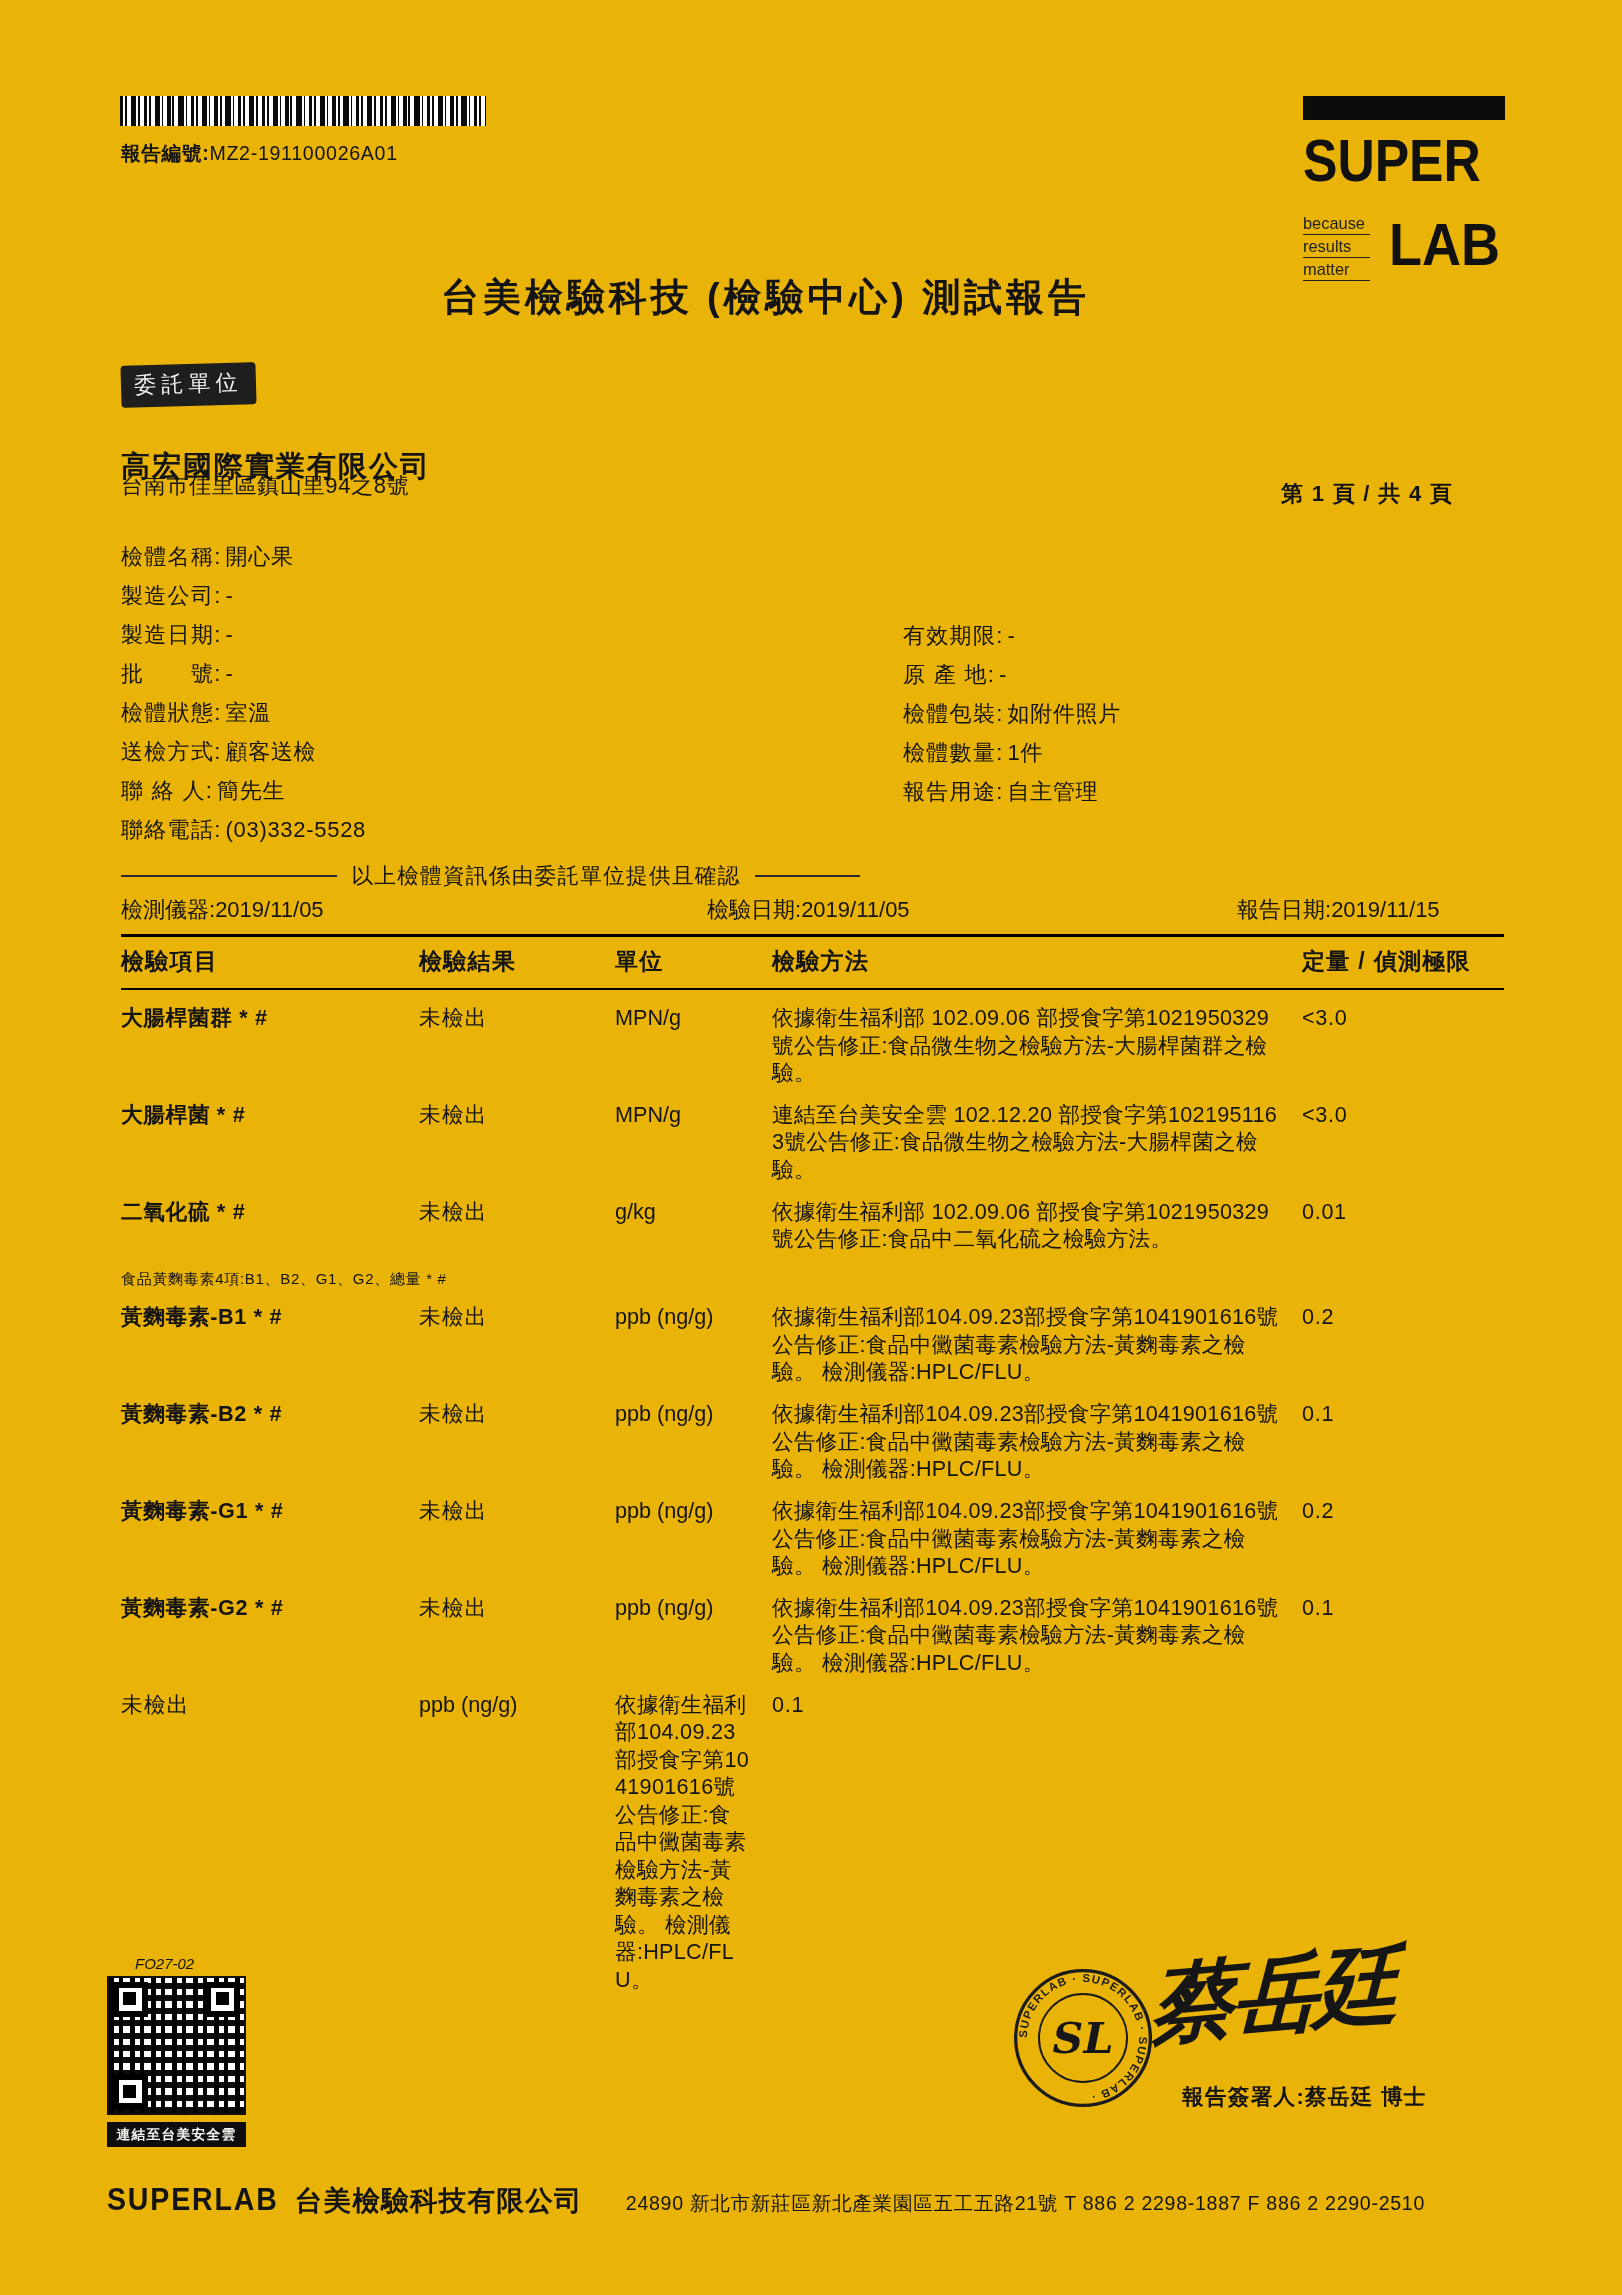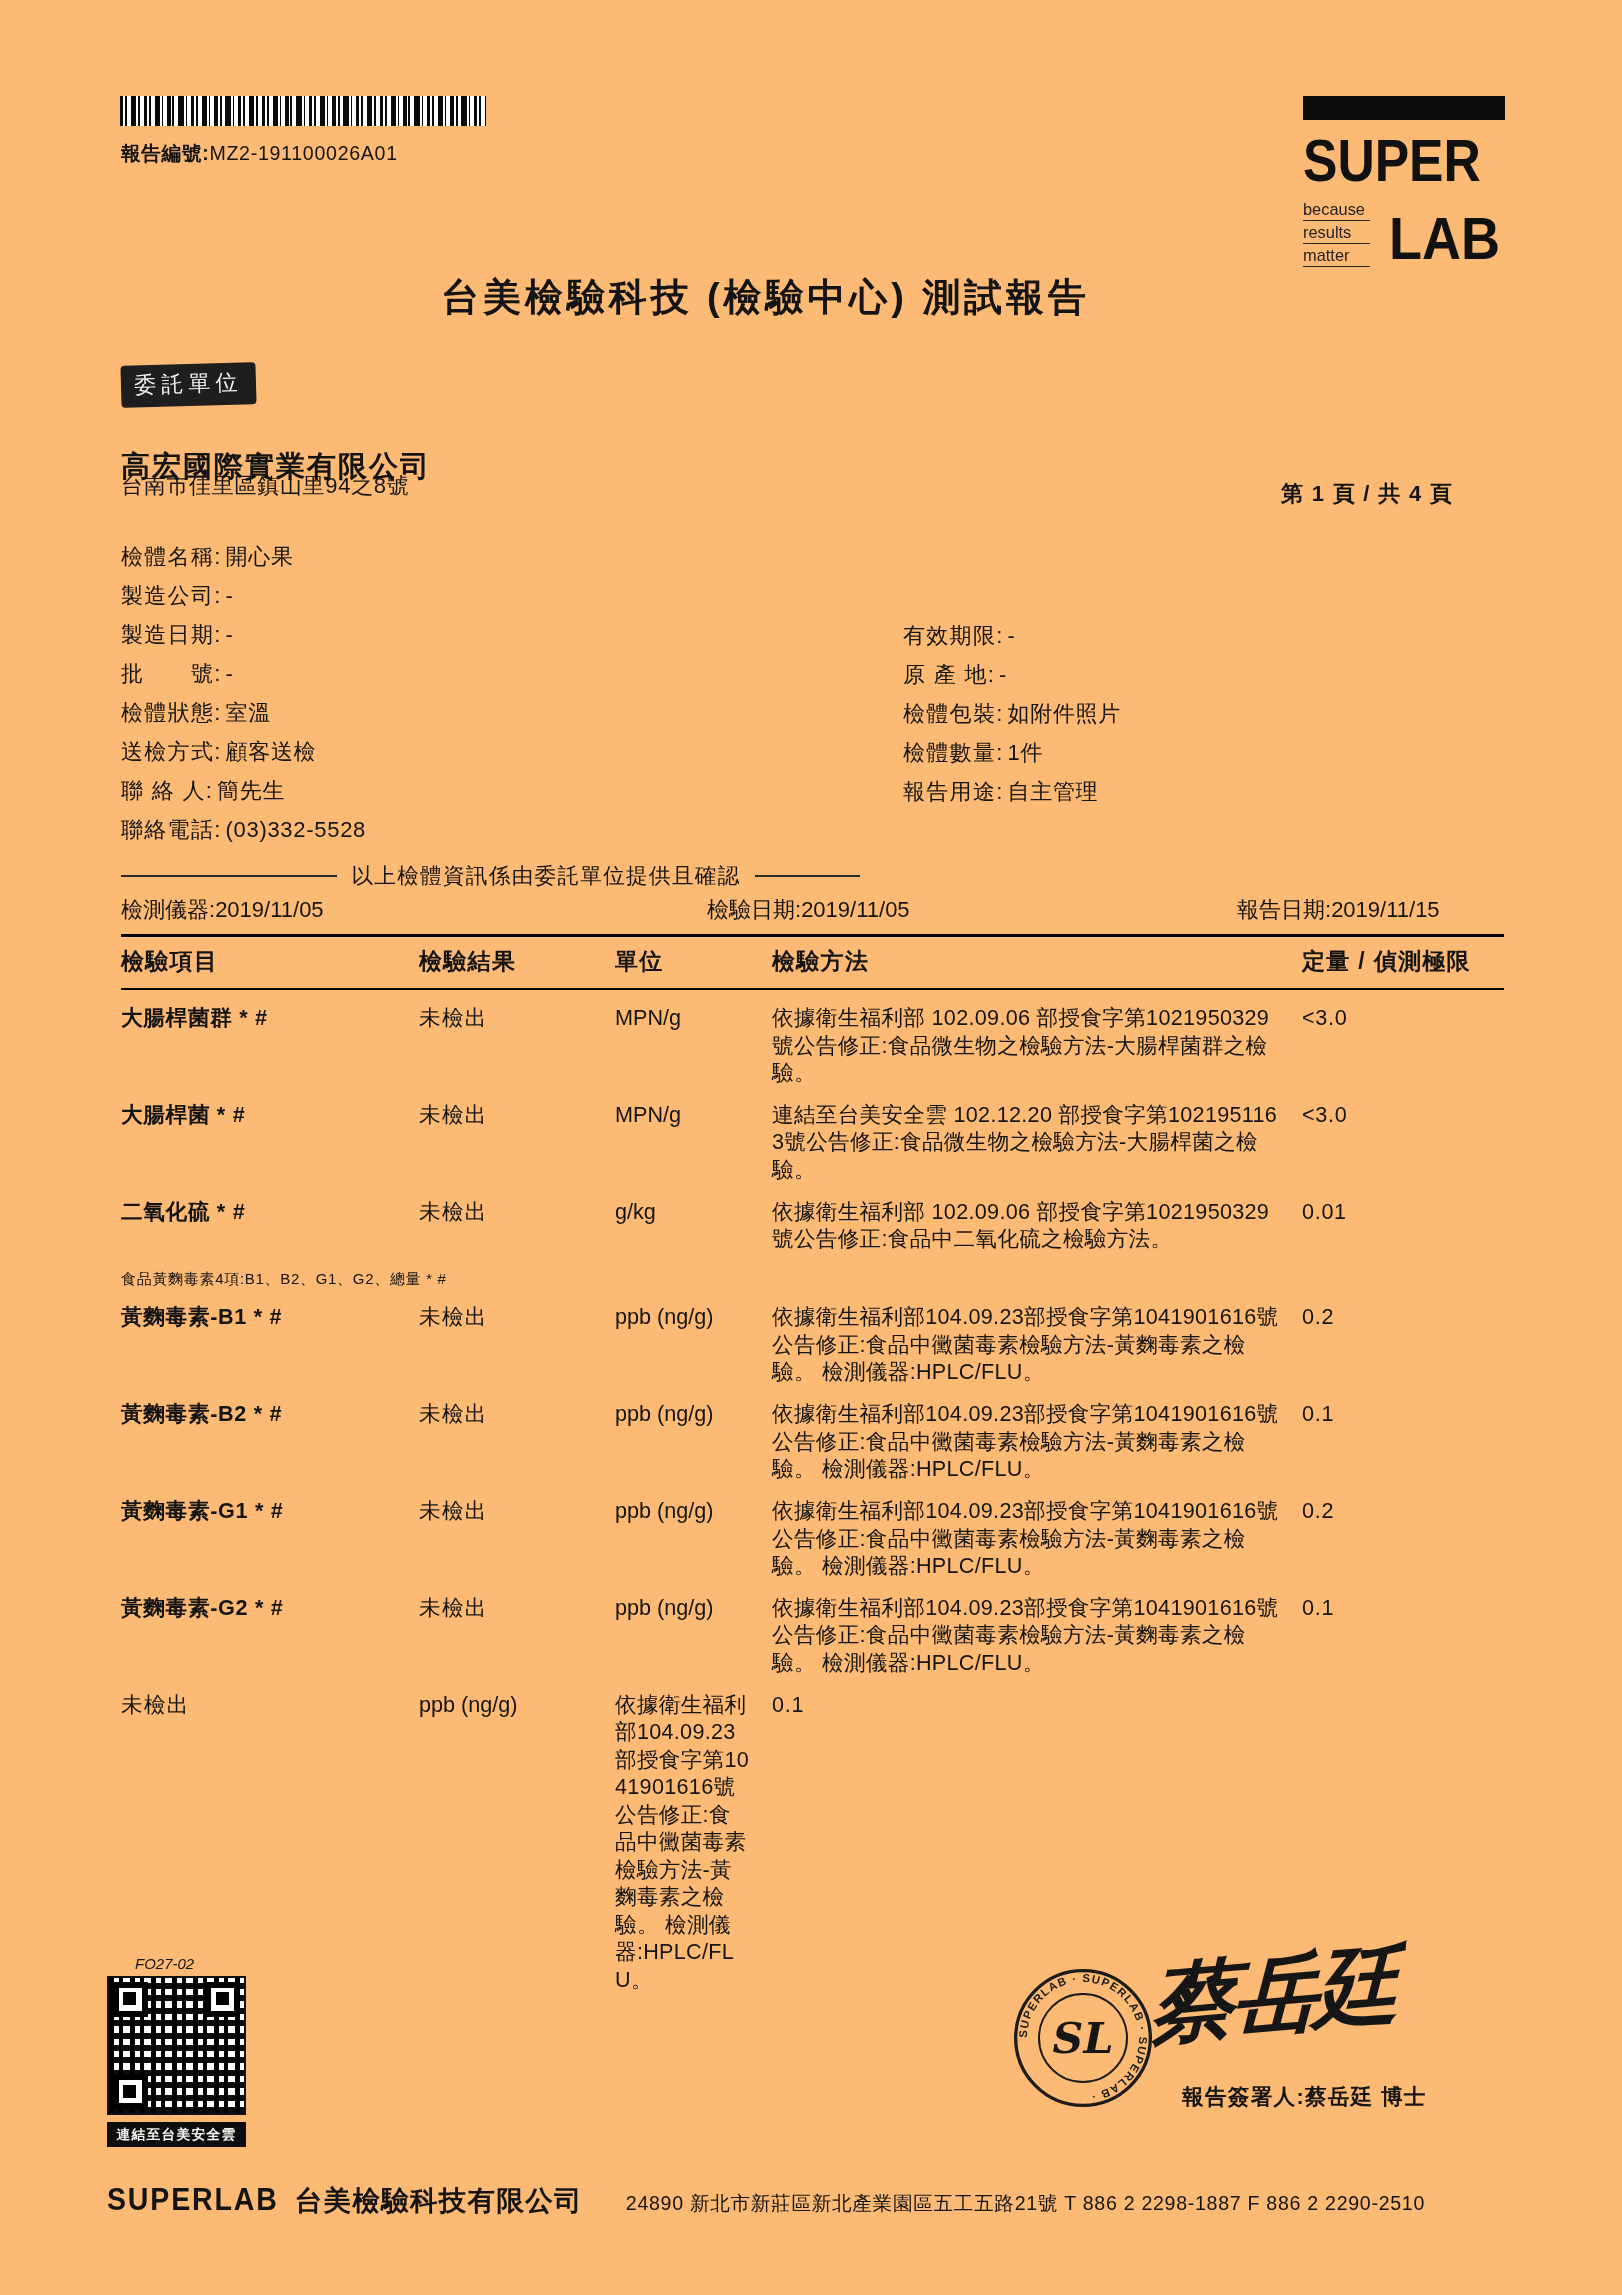--- a/index.html
+++ b/index.html
@@ -1,40 +1,40 @@
 <!DOCTYPE html>
 <html style="font-size:10.5px"><head>
 <meta charset="utf-8">
 <style>
   * { margin:0; padding:0; box-sizing:border-box; }
   html,body { background:#9a9a9a; }
   body { font-family:"Liberation Sans", sans-serif; }
   .page {
     position:relative; width:1622px; height:2295px;
-    background:#fdba74; color:#141414; overflow:hidden;
+    background:#eab308; color:#141414; overflow:hidden;
     margin:0 auto;
   }
 
   
   .barcode {
     position:absolute; left:120px; top:96px; width:366px; height:30px;
     background:repeating-linear-gradient(90deg,
       #0a0a0a 0 3.3px, #fdfdfb 3.3px 5.2px, #0a0a0a 5.2px 7.2px, #fdfdfb 7.2px 11px,
       #0a0a0a 11px 16.4px, #fdfdfb 16.4px 18.3px, #0a0a0a 18.3px 19.6px, #fdfdfb 19.6px 23.6px);
   }
   .report-no { position:absolute; left:121px; top:140px; font-size:19.6px; letter-spacing:0.7px; }
   .report-no .lbl { font-weight:700; }
 
   .logo-block { position:absolute; left:1303px; top:96px; width:209px; }
   .logo-bar { width:202px; height:23.6px; background:#0c0c0c; }
   .logo-super {
     margin-top:11.8px; font-size:60px; font-weight:800; letter-spacing:0;
     transform:scaleX(0.86); transform-origin:left; line-height:60px; color:#111;
   }
-  .logo-row { display:flex; align-items:flex-end; margin-top:3px; }
+  .logo-row { display:flex; align-items:center; margin-top:17px; }
   .tagline { width:80px; padding-top:3.9px; }
   .tagline span {
     display:block; font-size:16.4px; line-height:22px; color:#222;
     border-bottom:1.3px solid #222; width:67px;
   }
   .logo-lab {
     font-size:60px; font-weight:800; line-height:56px; color:#111;
     transform:scaleX(0.9); transform-origin:left; margin-left:9.2px;
   }
 

